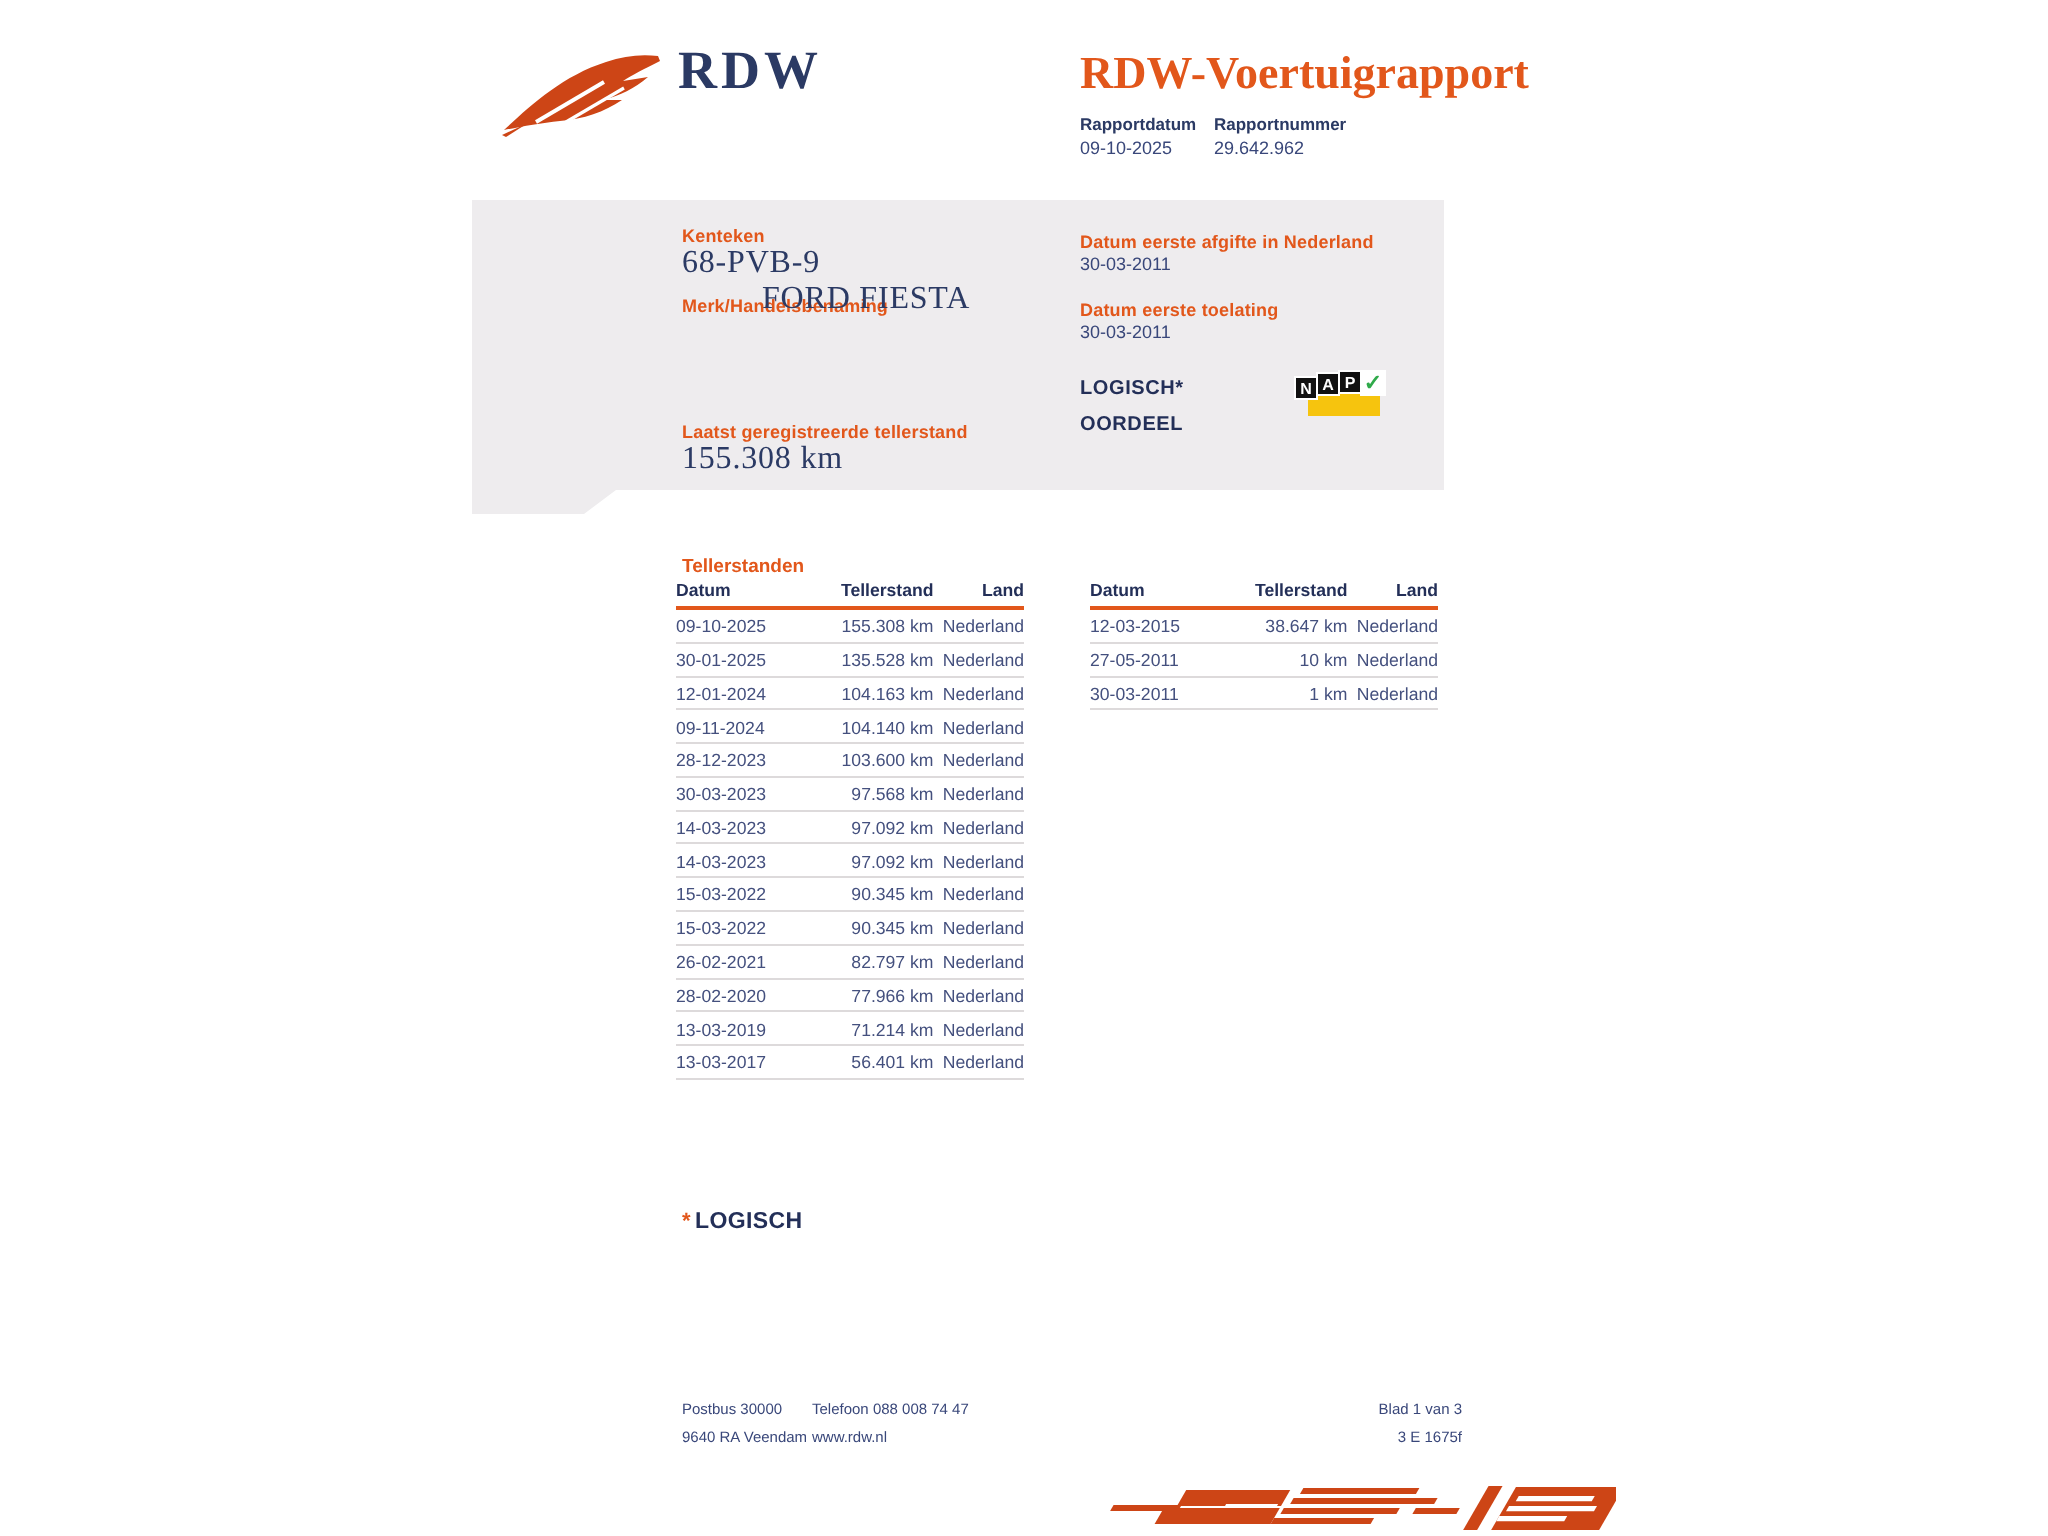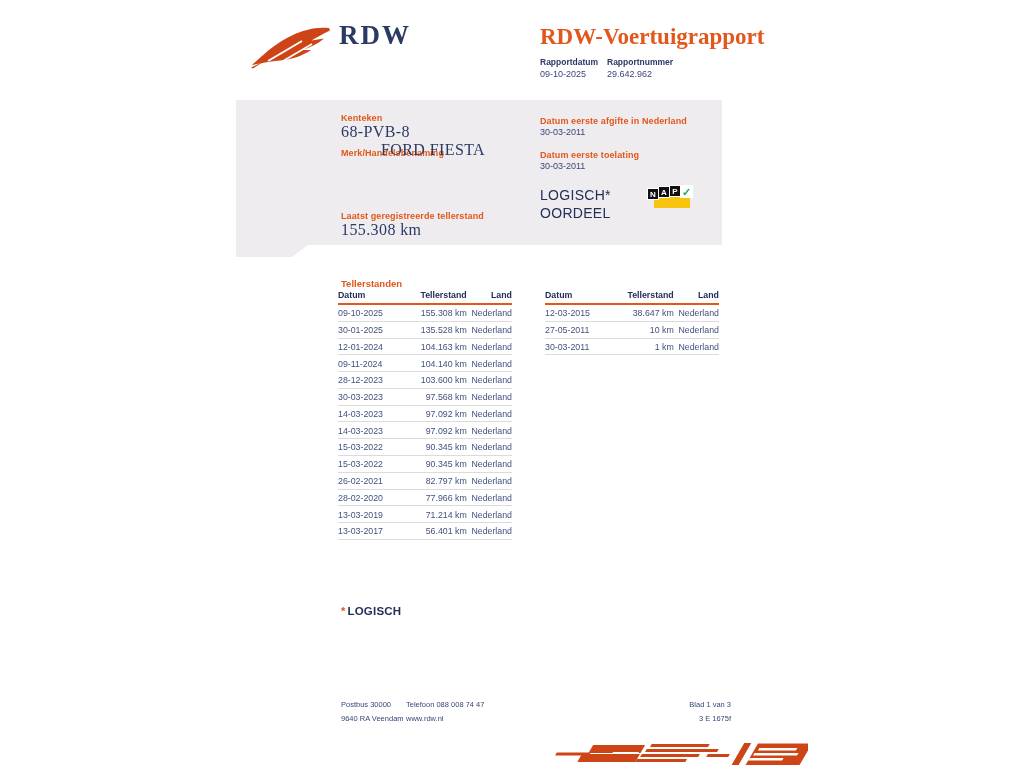--- a/index.html
+++ b/index.html
@@ -16,21 +16,21 @@
     font-size:23px;color:#e2571b;}
   .meta-label{font-size:8.5px;font-weight:bold;color:#2b3a64;}
   .meta-value{font-size:9px;color:#39477a;}
 
   
   .panel{left:236px;top:100px;width:486px;height:157px;background:#eeecee;
     clip-path:polygon(0 0,100% 0,100% 145px,72px 145px,56px 157px,0 157px);}
   .lbl{font-size:9px;font-weight:bold;color:#e2571b;letter-spacing:.1px;}
   .val-serif{font-family:"Liberation Serif",serif;font-size:16px;color:#2b3a64;letter-spacing:.4px;}
   .val-sans{font-size:9px;color:#39477a;}
-  .oordeel{font-size:14px;font-weight:normal;line-height:18px;letter-spacing:.3px;color:#232f58;}
+  .oordeel{font-size:10px;font-weight:bold;line-height:18px;letter-spacing:.3px;color:#232f58;}
 
   
   .nap{width:48px;height:27px;}
   .nap .yellow{position:absolute;left:7px;top:10px;width:36px;height:13px;background:#f6c40e;}
   .nap .sq{position:absolute;width:12px;height:12px;background:#111;color:#fff;
     font-size:8px;font-weight:bold;text-align:center;line-height:12px;border:1px solid #fff;box-sizing:border-box;}
   .nap .check{position:absolute;width:13px;height:13px;background:#fff;border:1px solid #fff;
     color:#2faa4a;font-size:11px;font-weight:bold;text-align:center;line-height:12px;box-sizing:border-box;}
 
   
@@ -66,21 +66,21 @@
   <div class="abs wordmark">RDW</div>
 
   <div class="abs doc-title">RDW-Voertuigrapport</div>
   <div class="abs meta-label" style="left:540px;top:57px;">Rapportdatum</div>
   <div class="abs meta-label" style="left:607px;top:57px;">Rapportnummer</div>
   <div class="abs meta-value" style="left:540px;top:69px;">09-10-2025</div>
   <div class="abs meta-value" style="left:607px;top:69px;">29.642.962</div>
 
   <div class="abs panel">
     <div class="abs lbl" style="left:105px;top:13px;">Kenteken</div>
-    <div class="abs val-serif" style="left:105px;top:23px;">68-PVB-8</div>
+    <div class="abs val-serif" style="left:105px;top:23px;">68-PVB-9</div>
     <div class="abs lbl" style="left:105px;top:48px;">Merk/Handelsbenaming</div>
     <div class="abs val-serif" style="left:105px;top:41px;margin-left:40px;">FORD FIESTA</div>
     <div class="abs lbl" style="left:105px;top:111px;">Laatst geregistreerde tellerstand</div>
     <div class="abs val-serif" style="left:105px;top:121px;">155.308 km</div>
 
     <div class="abs lbl" style="left:304px;top:16px;">Datum eerste afgifte in Nederland</div>
     <div class="abs val-sans" style="left:304px;top:27px;">30-03-2011</div>
     <div class="abs lbl" style="left:304px;top:50px;">Datum eerste toelating</div>
     <div class="abs val-sans" style="left:304px;top:61px;">30-03-2011</div>
 

